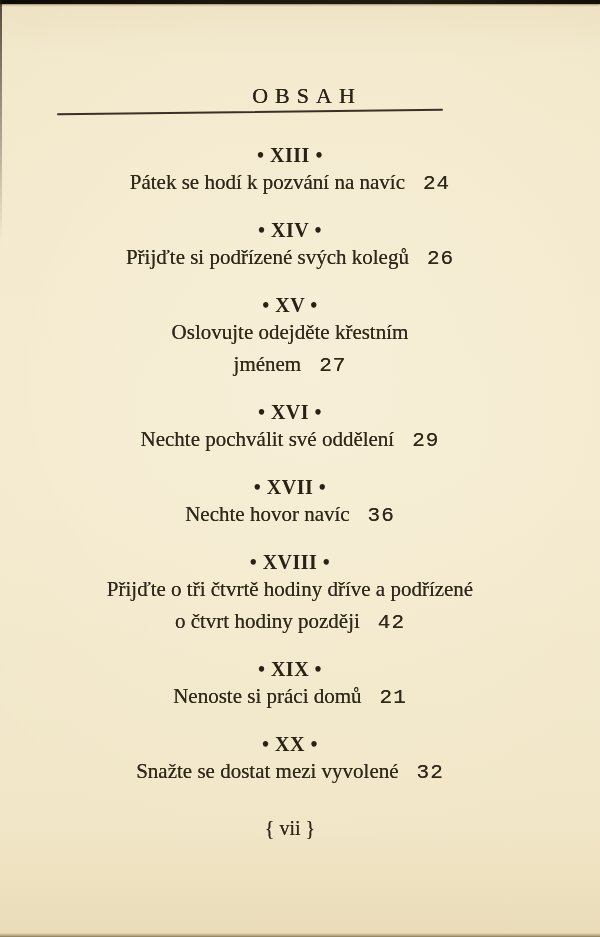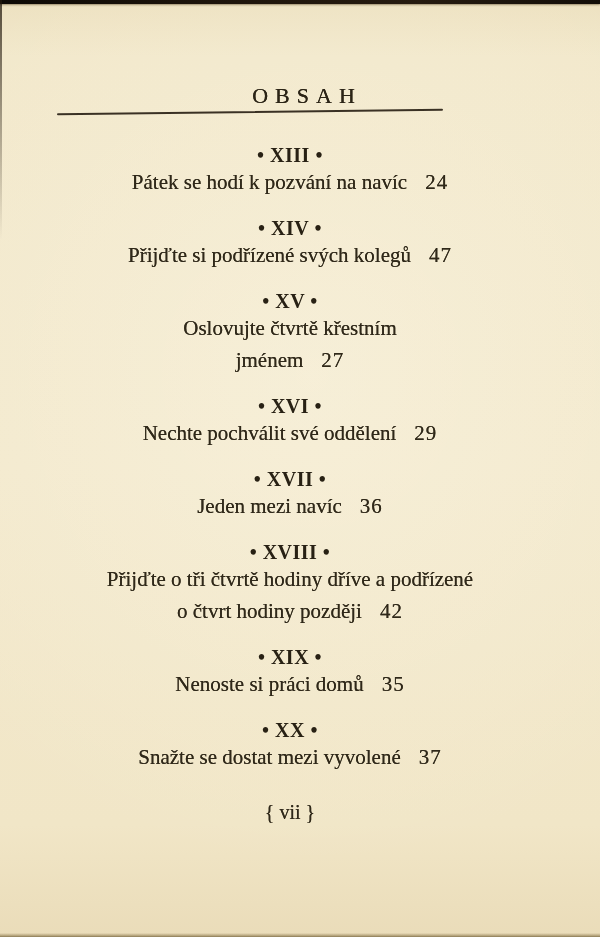--- a/index.html
+++ b/index.html
@@ -83,20 +83,21 @@
   }
   .entry-line {
     font-size: 21px;
     line-height: 32px;
     color: #2f2819;
     text-shadow: 0 0 0.4px rgba(47,40,25,0.85);
   }
   .page-num {
     margin-left: 18px;
     letter-spacing: 1px;
+    font-family: Liberation Mono, monospace;
   }
 
   .page-footer {
     margin-top: 27px;
     text-align: center;
     font-size: 20px;
     line-height: 24px;
     color: #2f2819;
     text-shadow: 0 0 0.4px rgba(47,40,25,0.8);
   }
@@ -115,53 +116,53 @@
 
   <div class="content-shift">
     <div class="toc" id="toc">
   <div class="entry">
     <div class="entry-heading">• XIII •</div>
   <div class="entry-line"><span>Pátek se hodí k pozvání na navíc</span><span class="page-num">24</span></div>
         </div>
 
   <div class="entry">
     <div class="entry-heading">• XIV •</div>
-  <div class="entry-line"><span>Přijďte si podřízené svých kolegů</span><span class="page-num">47</span></div>
+  <div class="entry-line"><span>Přijďte si podřízené svých kolegů</span><span class="page-num">26</span></div>
         </div>
 
   <div class="entry">
     <div class="entry-heading">• XV •</div>
-  <div class="entry-line"><span>Oslovujte čtvrtě křestním</span></div>
+  <div class="entry-line"><span>Oslovujte odejděte křestním</span></div>
           <div class="entry-line"><span>jménem</span><span class="page-num">27</span></div>
         </div>
 
   <div class="entry">
     <div class="entry-heading">• XVI •</div>
   <div class="entry-line"><span>Nechte pochválit své oddělení</span><span class="page-num">29</span></div>
         </div>
 
   <div class="entry">
     <div class="entry-heading">• XVII •</div>
-  <div class="entry-line"><span>Jeden mezi navíc</span><span class="page-num">36</span></div>
+  <div class="entry-line"><span>Nechte hovor navíc</span><span class="page-num">36</span></div>
         </div>
 
   <div class="entry">
     <div class="entry-heading">• XVIII •</div>
   <div class="entry-line"><span>Přijďte o tři čtvrtě hodiny dříve a podřízené</span></div>
           <div class="entry-line"><span>o čtvrt hodiny později</span><span class="page-num">42</span></div>
         </div>
 
   <div class="entry">
     <div class="entry-heading">• XIX •</div>
-  <div class="entry-line"><span>Nenoste si práci domů</span><span class="page-num">35</span></div>
+  <div class="entry-line"><span>Nenoste si práci domů</span><span class="page-num">21</span></div>
         </div>
 
   <div class="entry">
     <div class="entry-heading">• XX •</div>
-  <div class="entry-line"><span>Snažte se dostat mezi vyvolené</span><span class="page-num">37</span></div>
+  <div class="entry-line"><span>Snažte se dostat mezi vyvolené</span><span class="page-num">32</span></div>
         </div>
 </div>
     <div class="page-footer">
       <span>{ vii }</span>
     </div>
   </div>
 
   <div class="bottom-edge"></div>
 </div>
 

